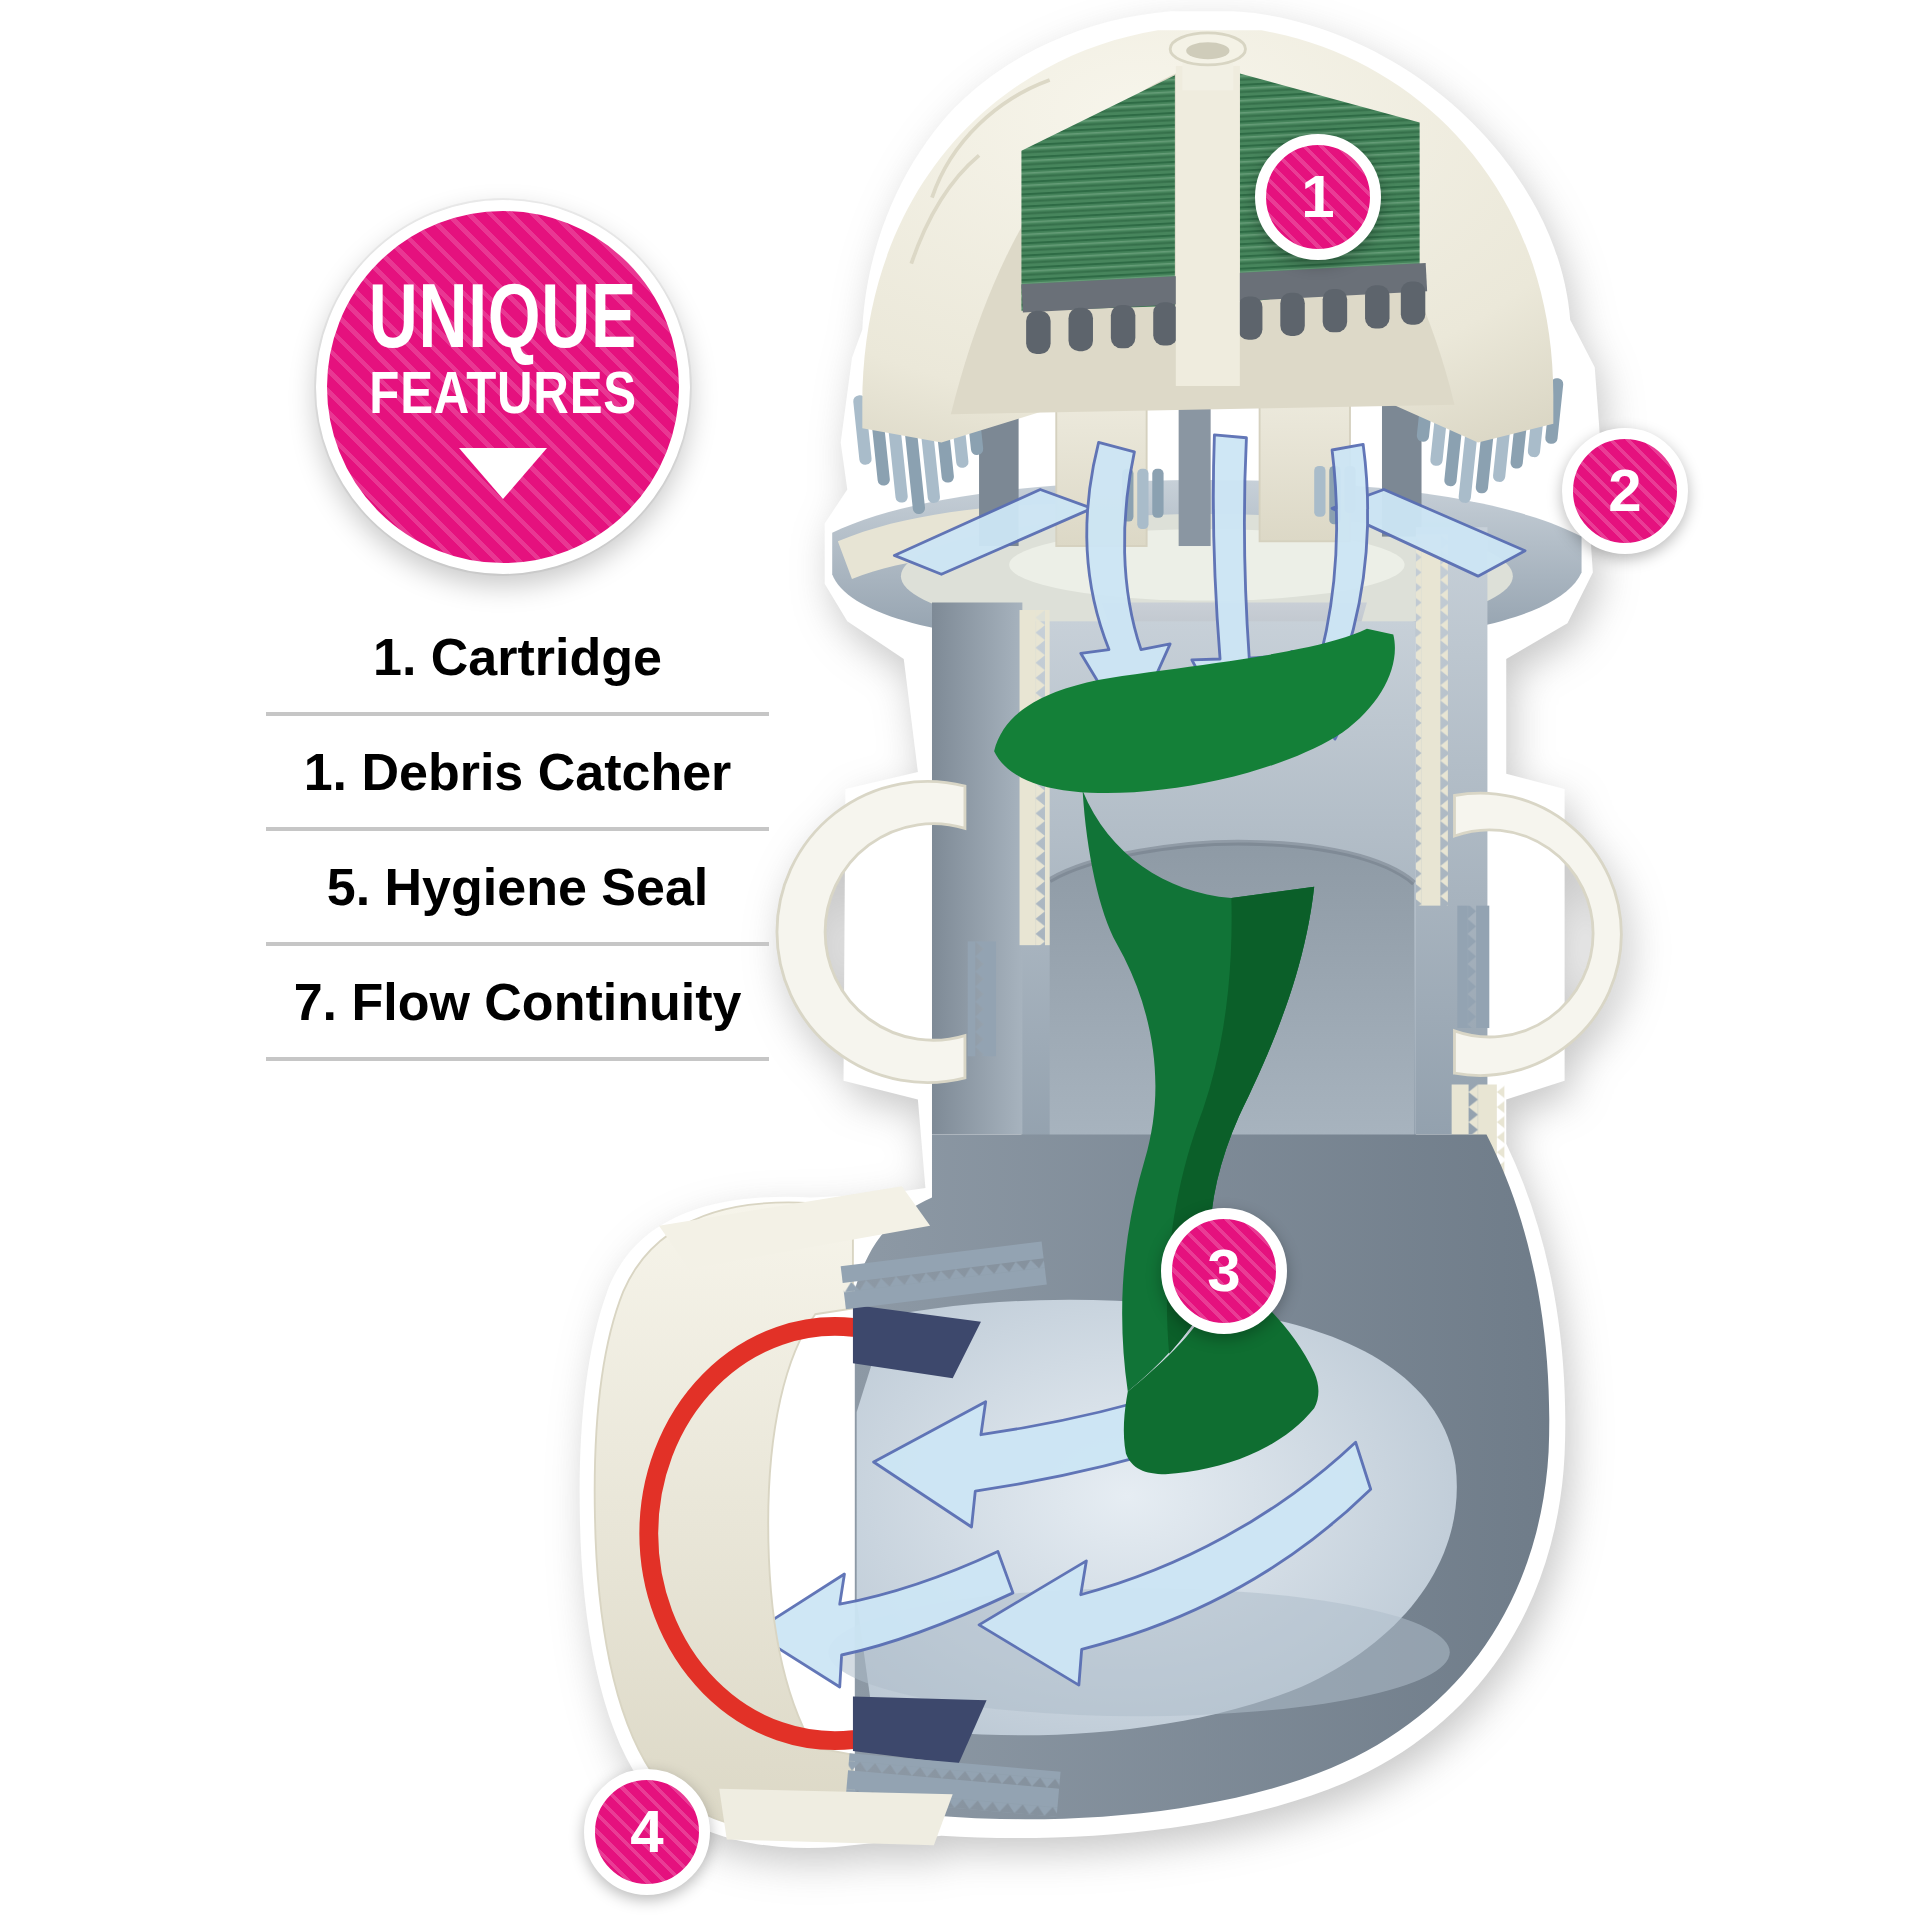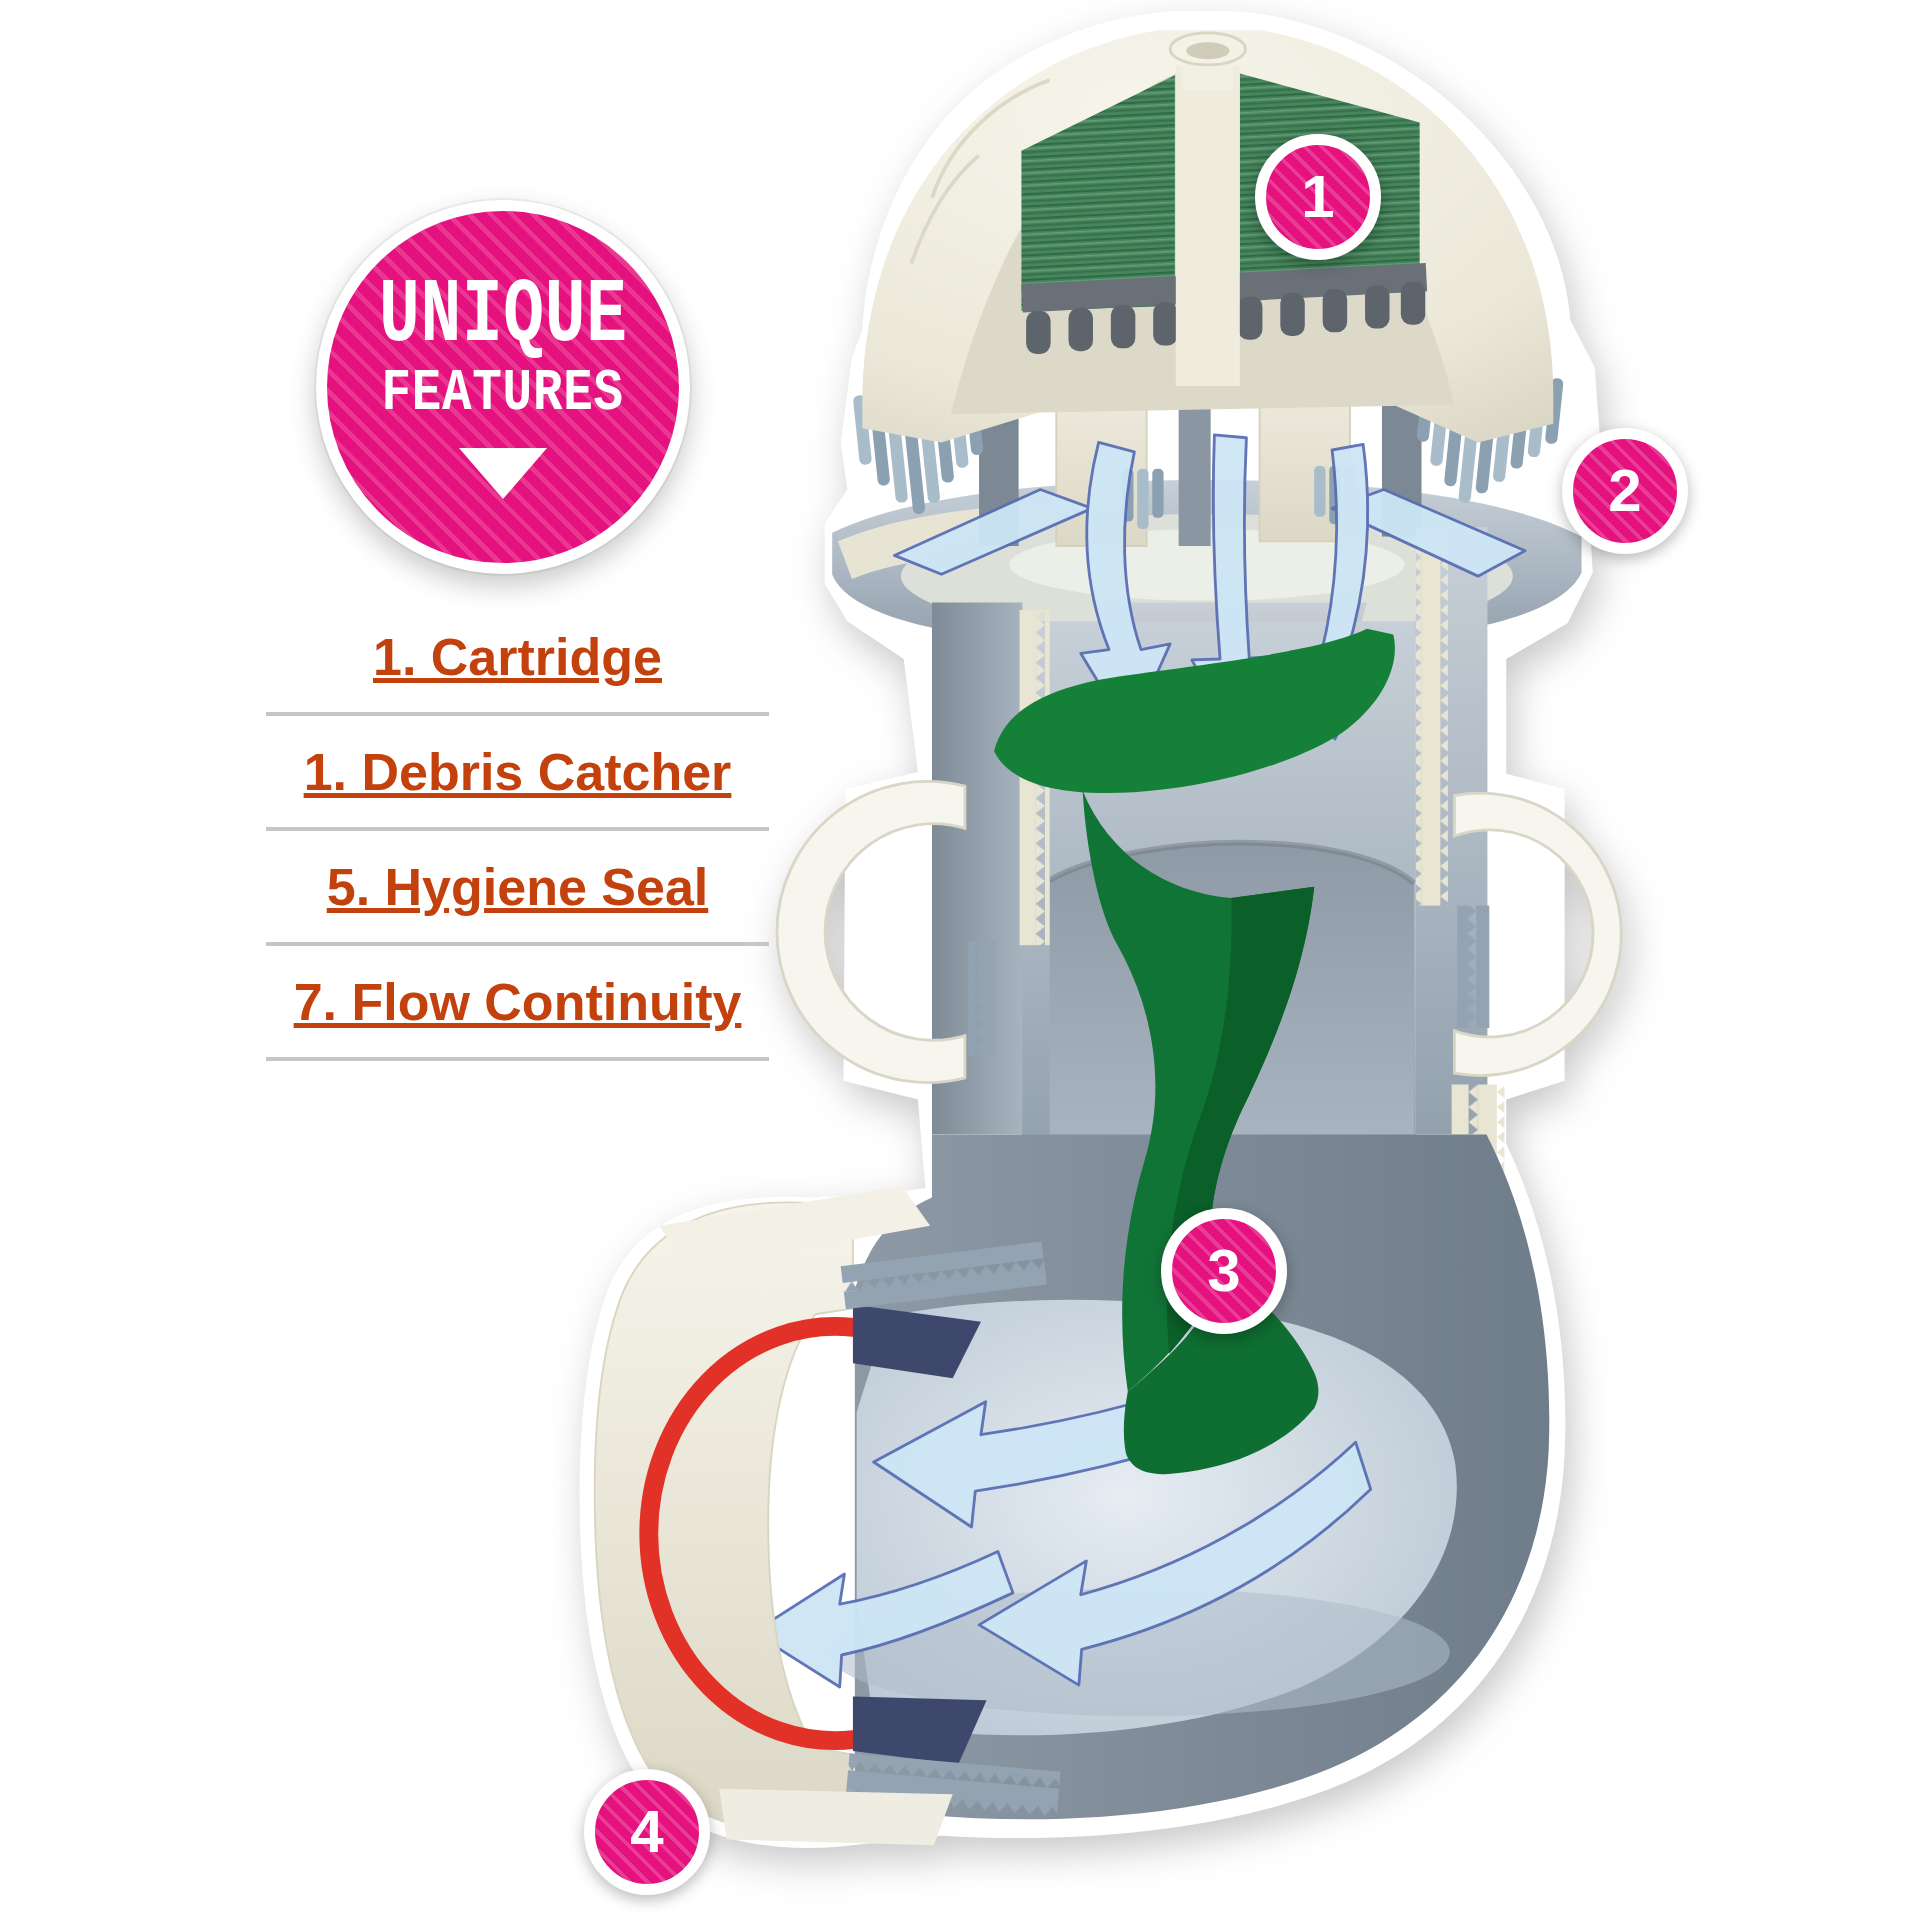--- a/index.html
+++ b/index.html
@@ -7,36 +7,36 @@
   #canvas{position:relative;width:1928px;height:1928px;background:#ffffff;}
 
   
   .badge{
     position:absolute;left:316px;top:200px;width:352px;height:352px;
     border-radius:50%;border:11.3px solid #ffffff;
     background:#e5117e;
     background-image:repeating-linear-gradient(45deg,rgba(255,255,255,.16) 0 4.7px,rgba(255,255,255,0) 4.7px 15px);
     box-shadow:0 0 0 1.9px rgba(0,0,0,.05),0 11.3px 28px rgba(0,0,0,.22);
     display:flex;flex-direction:column;align-items:center;justify-content:center;
-    color:#ffffff;text-align:center;font-family:Liberation Mono, monospace;
+    color:#ffffff;text-align:center;
   }
   .badge-line1{font-size:87px;font-weight:bold;letter-spacing:0.9px;transform:scaleX(.78) scaleY(1.05);line-height:.95;}
   .badge-line2{font-size:60px;font-weight:bold;letter-spacing:0.9px;transform:scaleX(.82);line-height:1.0;margin-top:5.6px;}
   .badge-triangle{
     margin-top:24.5px;width:0;height:0;
     border-left:44px solid transparent;border-right:44px solid transparent;
     border-top:51px solid #ffffff;
   }
 
   
   .features{position:absolute;left:266px;top:601px;width:503px;}
   .feature{
     height:111px;display:flex;align-items:center;justify-content:center;
-    font-size:52px;font-weight:bold;color:#c2410c;
-    border-bottom:4.7px solid #c6c6c6;white-space:nowrap;text-decoration:underline;
+    font-size:52px;font-weight:bold;color:#000000;
+    border-bottom:4.7px solid #c6c6c6;white-space:nowrap;
   }
 
   
   .callout{
     position:absolute;width:104px;height:104px;border-radius:50%;
     border:11.3px solid #ffffff;
     background:#e5117e;
     background-image:repeating-linear-gradient(45deg,rgba(255,255,255,.18) 0 3.8px,rgba(255,255,255,0) 3.8px 12.2px);
     box-shadow:0 4.7px 15px rgba(0,0,0,.28);
     display:flex;align-items:center;justify-content:center;

